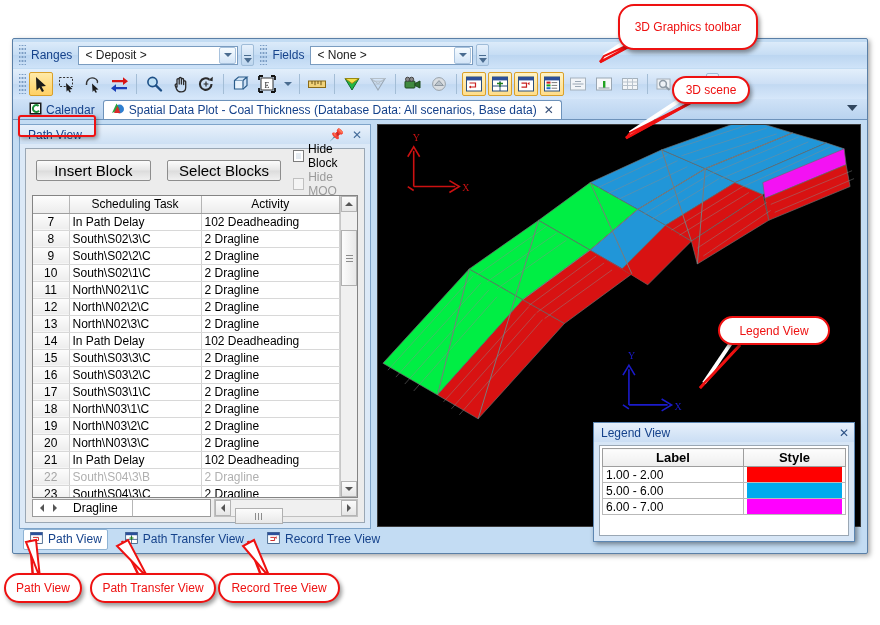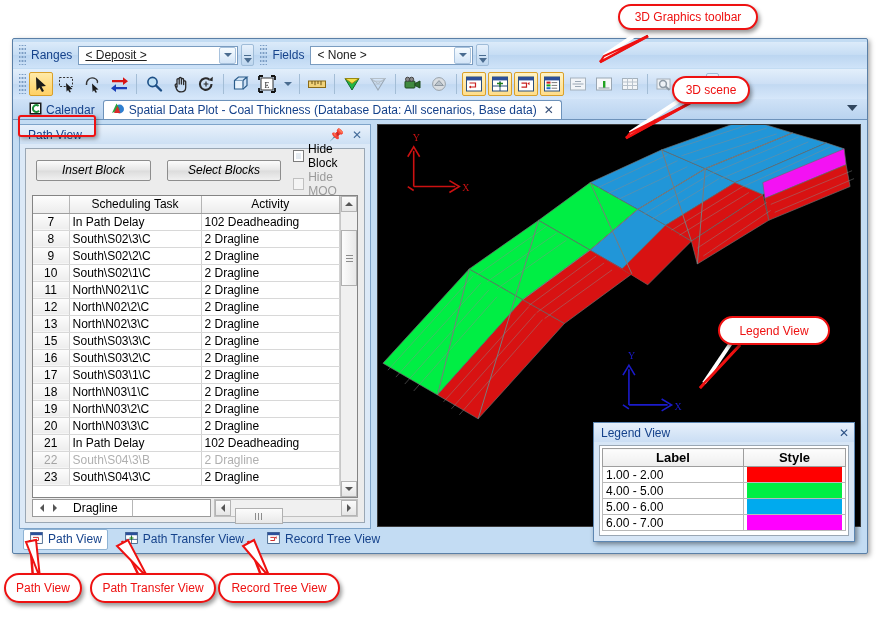--- a/index.html
+++ b/index.html
@@ -99,24 +99,24 @@
     color: #15428b; font-size: 12px;
   }
   .pp-title .spacer { flex: 1; }
   .pp-ico { font-size: 12px; color: #456d9b; padding: 0 4px; }
   .pp-body {
     position: absolute; left: 5px; top: 23px; right: 5px; bottom: 5px;
     background: #ececec; border: 1px solid #9aa7b4;
   }
   .btnrow { position:absolute; left:10px; top:10px; right:6px; height:22px; display:flex; align-items:center; }
   .xbtn {
-    height: 21px; font-size: 12px; color:#000;
+    height: 21px; font-size: 15px; color:#000;
     background: linear-gradient(to bottom,#fcfcfc,#e6e6e6 48%,#dcdcdc 52%,#f0f0f0);
     border: 1px solid #8d8d8d; border-radius: 2px;
-    display:flex;align-items:center;justify-content:center;font-style:italic;
+    display:flex;align-items:center;justify-content:center;
   }
   #insert-block { width: 130px; }
   #select-blocks { width: 130px; margin-left: 16px; text-align: center; }
   .chkwrap { margin-left: 12px; display:flex; flex-direction:column; gap:0; }
   .chk { display:flex; align-items:center; gap:4px; font-size:12px; color:#000; }
   .chk.dis { color:#9a9a9a; }
   .cbox { width:12px; height:12px; background:#fff; border:1px solid #7c7c7c; display:inline-block; }
   .cbox.inner { background: linear-gradient(to bottom,#e9eef3,#dfe6ed); box-shadow: inset 0 0 0 2px #fff; }
   .cbox.dis { background:#f4f4f4; border-color:#c0c0c0; }
 
@@ -229,21 +229,21 @@
 </head>
 <body>
 
 <div id="root">
 
   <div class="app-window">
 
     <div class="tb-row tb-row1">
       <div class="grip"></div>
       <span class="tb-label">Ranges</span>
-      <div class="combo" style="width:160px;text-decoration:underline;">
+      <div class="combo" style="width:160px;">
         <span class="cval">&lt; Deposit &gt;</span>
         <span class="cbtn">
             <i class="caret-dn"></i>
           </span>
       </div>
       <div class="ovf">
           <i></i>
           <span class="tri"></span>
         </div>
       <div class="grip" style="margin-left:6px;"></div>
@@ -542,20 +542,25 @@
                   </tr>
                   <tr>
                     <td class="rn">12</td>
                     <td>North\N02\2\C</td>
                     <td>2 Dragline</td>
                   </tr>
                   <tr>
                     <td class="rn">13</td>
                     <td>North\N02\3\C</td>
                     <td>2 Dragline</td>
+                  </tr>
+                  <tr>
+                    <td class="rn">14</td>
+                    <td>In Path Delay</td>
+                    <td>102 Deadheading</td>
                   </tr>
                   <tr>
                     <td class="rn">15</td>
                     <td>South\S03\3\C</td>
                     <td>2 Dragline</td>
                   </tr>
                   <tr>
                     <td class="rn">16</td>
                     <td>South\S03\2\C</td>
                     <td>2 Dragline</td>
@@ -768,26 +773,20 @@
             </tr>
           </thead>
           <tbody id="legend-body">
               <tr>
                 <td>1.00 - 2.00</td>
                 <td class="swatch">
                   <div style="background: rgb(255, 0, 0);"></div>
                 </td>
               </tr>
               <tr>
-                <td>4.00 - 5.00</td>
-                <td class="swatch">
-                  <div style="background: rgb(0, 238, 68);"></div>
-                </td>
-              </tr>
-              <tr>
                 <td>5.00 - 6.00</td>
                 <td class="swatch">
                   <div style="background: rgb(0, 170, 238);"></div>
                 </td>
               </tr>
               <tr>
                 <td>6.00 - 7.00</td>
                 <td class="swatch">
                   <div style="background: rgb(255, 0, 255);"></div>
                 </td>
@@ -817,20 +816,20 @@
     <path d="M33 578 L30 540" stroke="#ee1111" stroke-width="2.5" fill="none"></path>
     <path d="M40 578 L36 540 L26 542 Z" fill="#ffffff" stroke="#ee1111" stroke-width="2"></path>
 
     <path d="M140 578 L122 541" stroke="#ee1111" stroke-width="2.5" fill="none"></path>
     <path d="M148 578 L128 540 L117 546 Z" fill="#ffffff" stroke="#ee1111" stroke-width="2"></path>
 
     <path d="M262 578 L248 541" stroke="#ee1111" stroke-width="2.5" fill="none"></path>
     <path d="M270 578 L254 540 L243 546 Z" fill="#ffffff" stroke="#ee1111" stroke-width="2"></path>
   </svg>
 
-  <div class="callout" style="left:618px; top:4px;  width:140px; height:26px;">3D Graphics toolbar</div>
+  <div class="callout" style="left:618px; top:4px;  width:140px; height:46px;">3D Graphics toolbar</div>
   <div class="callout" style="left:672px; top:76px; width:78px;  height:28px;">3D scene</div>
   <div class="callout" style="left:718px; top:316px; width:112px; height:29px;">Legend View</div>
   <div class="callout" style="left:4px;   top:573px; width:78px;  height:30px;">Path View</div>
   <div class="callout" style="left:90px;  top:573px; width:126px; height:30px;">Path Transfer View</div>
   <div class="callout" style="left:218px; top:573px; width:122px; height:30px;">Record Tree View</div>
 
 </div>
 
 </body></html>

